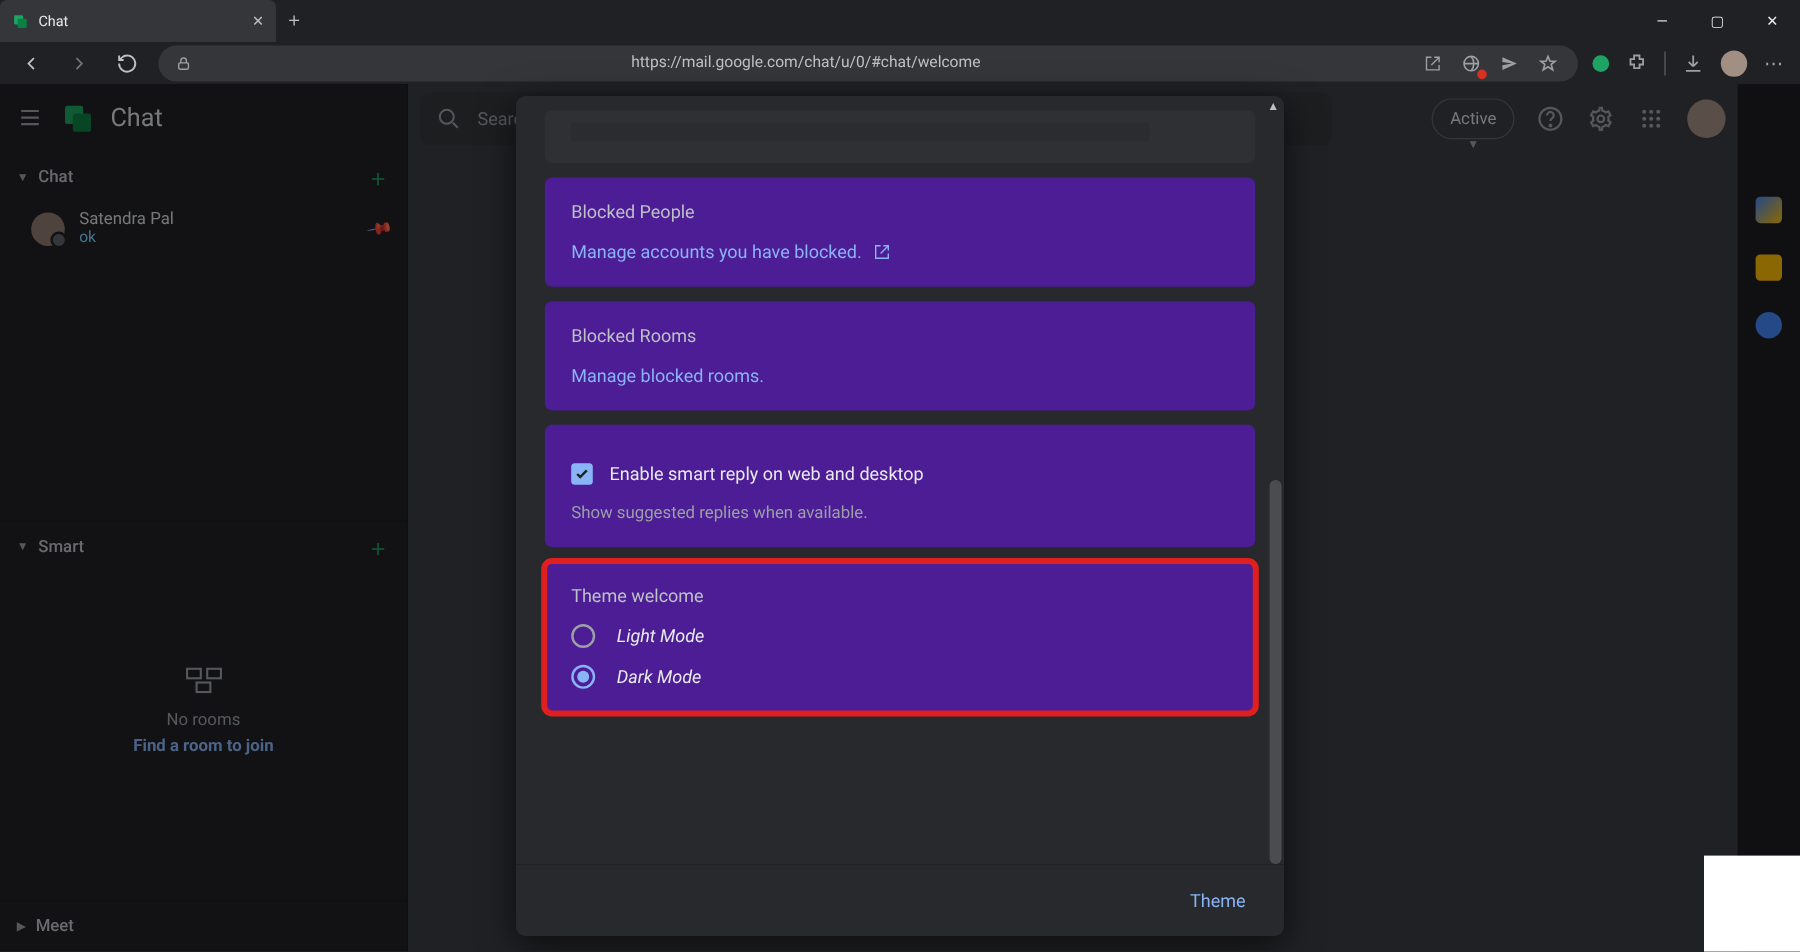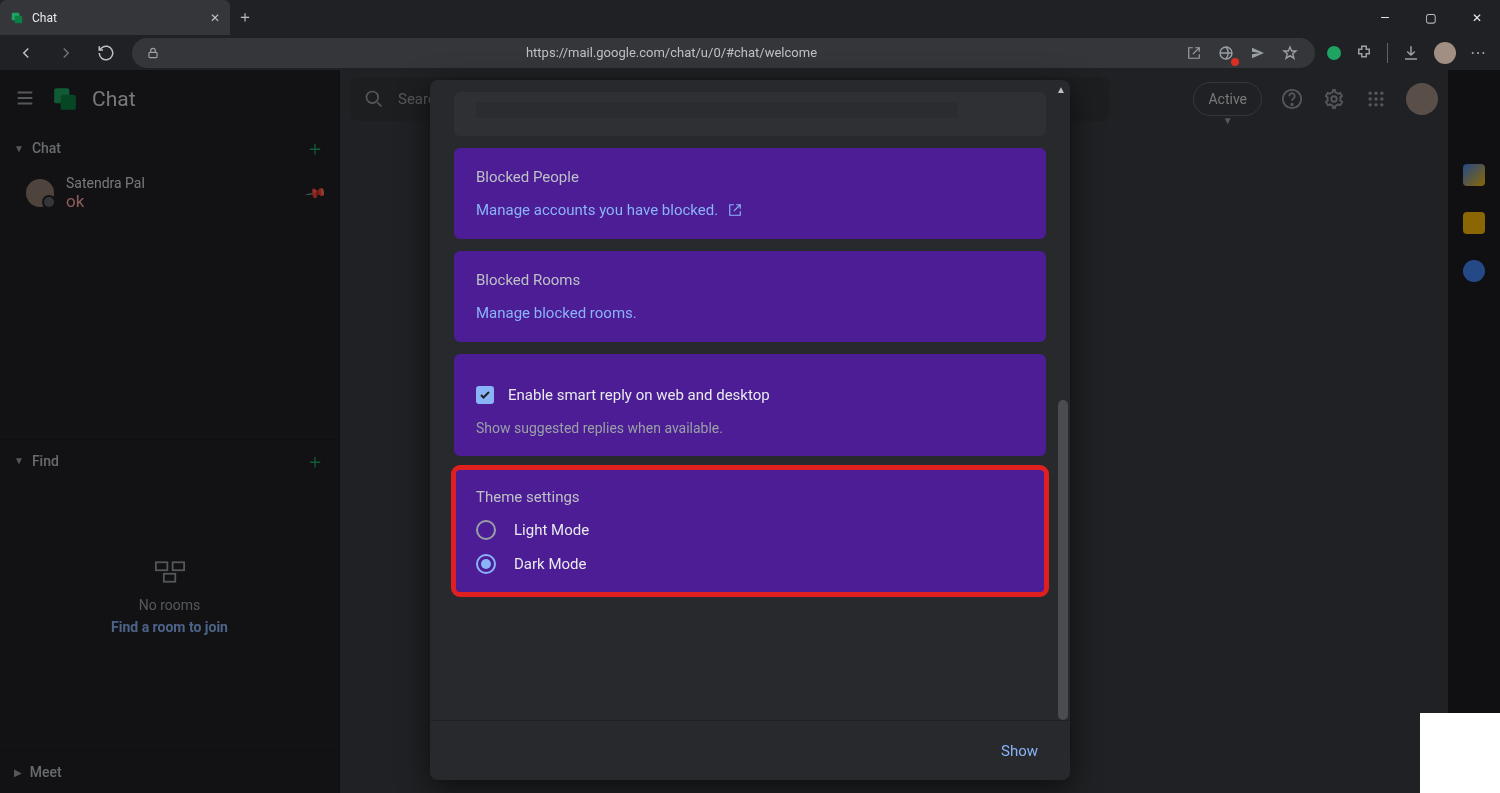--- a/index.html
+++ b/index.html
@@ -38,21 +38,21 @@
   .app-logo { width:26px; height:26px; }
   .app-title { font-size:21px; color:#d8dadd; font-weight:400; }
   .section { }
   .sec-head { height:42px; display:flex; align-items:center; padding:0 14px; gap:8px; color:#bdc1c6; font-size:14px; }
   .sec-add { margin-left:auto; color:#1ea362; font-size:20px; line-height:1; }
   .chev { color:#9aa0a6; font-size:10px; }
   .chat-item { display:flex; align-items:center; padding:6px 14px 8px 26px; gap:12px; }
   .avatar { width:28px; height:28px; border-radius:50%; background:#8f7b6e; position:relative; }
   .avatar::after { content:""; position:absolute; right:-2px; bottom:-2px; width:10px; height:10px; border-radius:50%; background:#5f6368; border:2px solid #202124; }
   .chat-name { font-size:14px; color:#d8dadd; }
-  .chat-sub { font-size:17px; color:#fca5a5; }
+  .chat-sub { font-size:13px; color:#7dd3fc; }
   .pin { margin-left:auto; color:#8a8d91; font-size:14px; transform:rotate(35deg); }
   .rooms-empty { text-align:center; padding:80px 10px 20px; color:#9aa0a6; }
   .rooms-empty .icon { width:30px; height:22px; margin:0 auto 14px; }
   .rooms-empty .line1 { font-size:14px; margin-bottom:6px; }
   .rooms-empty .link { color:#8ab4f8; font-size:14px;font-weight:bold; }
   .section-flex { flex:1; min-height:0; display:flex; flex-direction:column; }
   .section-bottom { border-top:1px solid #1a1b1d; }
 
   
   .centercol { flex:1; min-width:0; display:flex; flex-direction:column; }
@@ -78,21 +78,21 @@
   .card-link { color:#8ab4f8; font-size:15px; display:inline-flex; align-items:center; gap:10px; }
   .ext-icon { width:14px; height:14px; }
   .check-row { display:flex; align-items:flex-end; gap:14px; margin:12px 0 16px; }
   .checkbox { width:18px; height:18px; border-radius:3px; background:#8ab4f8; display:flex; align-items:center; justify-content:center; }
   .check-label { font-size:15px; color:#e8eaed; }
   .card-desc { color:#9aa0a6; font-size:14px; }
   .radio-row { display:flex; align-items:center; gap:18px; margin-top:14px; }
   .radio { width:20px; height:20px; border:2px solid #9aa0a6; border-radius:50%; display:flex; align-items:center; justify-content:center; }
   .radio.selected { border-color:#8ab4f8; }
   .radio.selected::after { content:""; width:10px; height:10px; background:#8ab4f8; border-radius:50%; }
-  .radio-label { font-size:15px; color:#e8eaed; }
+  .radio-label { font-size:15px; color:#e8eaed;font-style:italic; }
   .highlight { outline:5px solid #e02020; outline-offset:-2px; }
   .modal-footer { height:60px; display:flex; align-items:center; justify-content:flex-end; padding:0 32px; background:#27292c; border-top:1px solid #202124; border-radius:0 0 8px 8px; }
   .done-btn { color:#8ab4f8; font-size:15px; cursor:pointer; }
   .scroll-indicator-top { position:absolute; right:4px; top:4px; font-size:10px; color:#bdc1c6; }
   .scrollbar { position:absolute; right:2px; top:320px; width:10px; height:320px; background:#4a4c50; border-radius:5px; }
 
   
   .corner-box { position:fixed; right:0; bottom:0; width:80px; height:80px; background:#fff; }
 
   svg { display:block; }
@@ -210,21 +210,21 @@
           <div class="chat-name">Satendra Pal</div>
           <div class="chat-sub">ok</div>
         </div>
         <span class="pin">📌</span>
       </div>
     </div>
 
     <div class="section section-flex">
       <div class="sec-head" style="margin-top:220px;border-top:1px solid #1a1b1d;">
         <span class="chev">▼</span>
-        <span style="font-weight:500;">Find</span>
+        <span style="font-weight:500;">Smart</span>
         <span class="sec-add">＋</span>
       </div>
       <div class="rooms-empty">
         <svg class="icon" viewBox="0 0 34 24" fill="none" stroke="#9aa0a6" stroke-width="2">
             <rect x="1" y="1" width="13" height="9"></rect>
             <rect x="20" y="1" width="13" height="9"></rect>
             <rect x="10" y="14" width="13" height="9"></rect>
           </svg>
         <div class="line1">No rooms</div>
         <div class="link">Find a room to join</div>
@@ -324,30 +324,30 @@
             <svg width="12" height="12" viewBox="0 0 24 24" fill="none" stroke="#202124" stroke-width="4">
                 <path d="M4 12l5 5L20 6"></path>
               </svg>
           </div>
           <span class="check-label">Enable smart reply on web and desktop</span>
         </div>
         <div class="card-desc">Show suggested replies when available.</div>
       </div>
 
       <div class="card highlight">
-        <div class="card-title">Theme settings</div>
+        <div class="card-title">Theme welcome</div>
         <div class="radio-row">
           <div class="radio"></div>
           <span class="radio-label">Light Mode</span>
         </div>
         <div class="radio-row">
           <div class="radio selected"></div>
           <span class="radio-label">Dark Mode</span>
         </div>
       </div>
     </div>
     <div class="modal-footer">
-      <span class="done-btn">Show</span>
+      <span class="done-btn">Theme</span>
     </div>
   </div>
 </div>
 
 <div class="corner-box"></div>
 
 </body></html>

